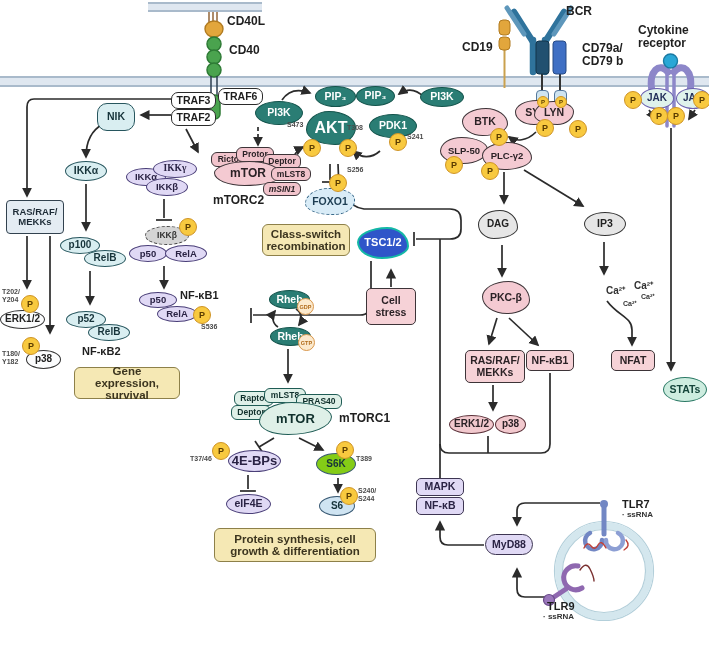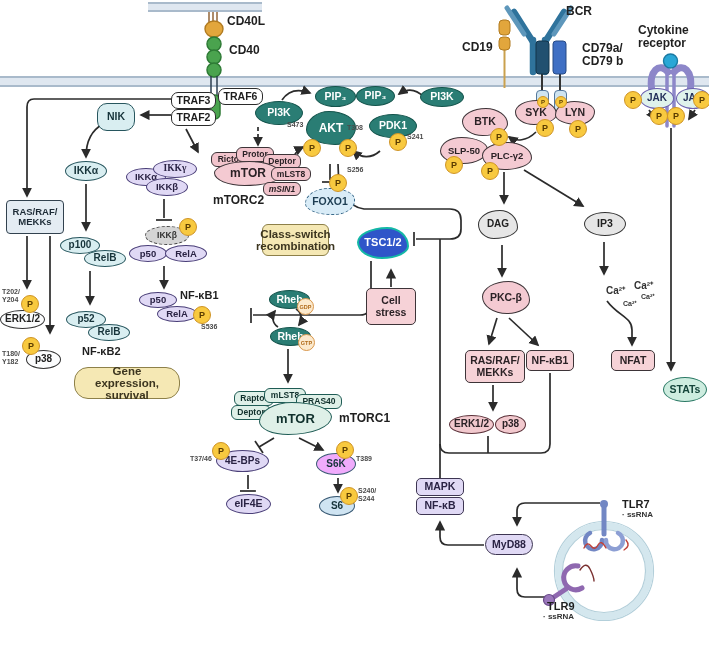--- a/index.html
+++ b/index.html
@@ -3,21 +3,21 @@
 <meta charset="utf-8">
 <style>
   html,body{margin:0;padding:0;background:#fff;}
   #canvas{position:relative;width:709px;height:665px;background:#fff;overflow:hidden;
           font-family:"Liberation Sans",sans-serif;}
   .mem{position:absolute;background:#dfe7f0;border-top:2px solid #a9bacb;border-bottom:2px solid #a9bacb;box-sizing:border-box;}
   svg.wires{position:absolute;left:0;top:0;z-index:2;}
   .node{position:absolute;display:flex;align-items:center;justify-content:center;text-align:center;
         box-sizing:border-box;z-index:3;line-height:1.05;}
   .t-oval{background:#2a7d74;border:1.6px solid #14544c;color:#fff;border-radius:50%;font-size:10.5px;font-weight:bold;}
-  .t-blob{background:#2a7d74;border:1.8px solid #14544c;color:#fff;font-size:12px;font-weight:bold;
+  .t-blob{background:#2a7d74;border:1.8px solid #14544c;color:#fff;font-size:16px;font-weight:bold;
           border-radius:46% 54% 42% 58% / 55% 48% 52% 45%;}
   .pinkblob{background:#f4cad2;border:1.6px solid #3d3438;color:#2b2226;font-size:10.5px;font-weight:bold;
           border-radius:52% 48% 55% 45% / 48% 57% 43% 52%;}
   .pinkrect{background:#f2c4cc;border:1.4px solid #3d3438;border-radius:6px;font-size:8.5px;font-weight:bold;color:#2b2226;}
   .pinkbox{background:#f6d2d7;border:1.6px solid #3d3438;border-radius:5px;font-size:10.5px;font-weight:bold;color:#2b2226;}
   .pinkoval{background:#f2c9ce;border:1.5px solid #5a3038;border-radius:50%;font-size:10px;font-weight:bold;color:#2b2226;}
   .mintrect{background:#dff0e8;border:1.4px solid #1f5c55;border-radius:6px;font-size:8.5px;font-weight:bold;color:#10302c;}
   .mintblob{background:#dff0e8;border:1.6px solid #1f5c55;color:#10302c;font-size:13px;font-weight:bold;
           border-radius:45% 55% 60% 40% / 60% 45% 55% 40%;}
   .mintoval{background:#cdecdf;border:1.5px solid #2c7a66;border-radius:50%;font-size:10.5px;font-weight:bold;color:#14443a;}
@@ -198,21 +198,21 @@
   <div class="p-dot" style="left:21px;top:295px;">P</div>
   <div class="node whiteoval" style="left:0px;top:310px;width:45px;height:19px;">ERK1/2</div>
   <div class="p-dot" style="left:22px;top:337px;">P</div>
   <div class="site" style="left:2px;top:350px;width:24px;">T180/ Y182</div>
   <div class="node whiteoval" style="left:26px;top:350px;width:35px;height:19px;">p38</div>
   <div class="node cyanoval" style="left:60px;top:237px;width:40px;height:17px;">p100</div>
   <div class="node cyanoval" style="left:84px;top:250px;width:42px;height:17px;">RelB</div>
   <div class="node cyanoval" style="left:66px;top:311px;width:40px;height:17px;">p52</div>
   <div class="node cyanoval" style="left:88px;top:324px;width:42px;height:17px;">RelB</div>
   <div class="lbl" style="left:82px;top:345px;font-size:11px;">NF-κB2</div>
-  <div class="node ybox" style="left:74px;top:367px;width:106px;height:32px;border-radius:14px;">Gene expression, survival</div>
+  <div class="node ybox" style="left:74px;top:367px;width:106px;height:32px;">Gene expression, survival</div>
 
   <div class="node lav" style="left:126px;top:168px;width:40px;height:18px;">IKKα</div>
   <div class="node lav" style="left:153px;top:160px;width:44px;height:18px;font-family:Liberation Serif, serif;">IKKγ</div>
   <div class="node lav" style="left:146px;top:178px;width:42px;height:18px;">IKKβ</div>
   <div class="p-dot" style="left:179px;top:218px;">P</div>
   <div class="node grayd" style="left:145px;top:226px;width:44px;height:19px;">IKKβ</div>
   <div class="node lav" style="left:129px;top:245px;width:38px;height:17px;">p50</div>
   <div class="node lav" style="left:165px;top:245px;width:42px;height:17px;">RelA</div>
   <div class="node lav" style="left:139px;top:292px;width:38px;height:16px;">p50</div>
   <div class="node lav" style="left:157px;top:306px;width:40px;height:16px;">RelA</div>
@@ -228,21 +228,21 @@
   <div class="site" style="left:287px;top:121px;">S473</div>
   <div class="site" style="left:347px;top:124px;">T308</div>
   <div class="p-dot" style="left:303px;top:139px;">P</div>
   <div class="p-dot" style="left:339px;top:139px;">P</div>
   <div class="node t-oval" style="left:369px;top:114px;width:48px;height:24px;">PDK1</div>
   <div class="p-dot" style="left:389px;top:133px;">P</div>
   <div class="site" style="left:407px;top:133px;">S241</div>
   <div class="node" style="left:305px;top:188px;width:50px;height:27px;background:#d9ecf7;border:1.5px dashed #3a6a8a;color:#1d3d52;font-size:10.5px;font-weight:bold;border-radius:50% 50% 45% 55%/60% 45% 55% 45%;">FOXO1</div>
   <div class="p-dot" style="left:329px;top:174px;">P</div>
   <div class="site" style="left:347px;top:166px;">S256</div>
-  <div class="node ybox" style="left:262px;top:224px;width:67px;height:32px;">Class-switch recombination</div>
+  <div class="node ybox" style="left:262px;top:224px;width:88px;height:32px;">Class-switch recombination</div>
 
   <div class="node pinkrect" style="left:211px;top:152px;width:38px;height:15px;">Rictor</div>
   <div class="node pinkrect" style="left:236px;top:147px;width:38px;height:15px;">Protor</div>
   <div class="node pinkrect" style="left:263px;top:154px;width:38px;height:15px;">Deptor</div>
   <div class="node pinkblob" style="left:214px;top:161px;width:68px;height:25px;font-size:12px;">mTOR</div>
   <div class="node pinkrect" style="left:271px;top:167px;width:40px;height:14px;">mLST8</div>
   <div class="node pinkrect" style="left:263px;top:182px;width:38px;height:14px;font-style:italic;">mSIN1</div>
   <div class="lbl" style="left:213px;top:194px;">mTORC2</div>
 
   <div class="node blueblob" style="left:357px;top:227px;width:52px;height:32px;">TSC1/2</div>
@@ -253,42 +253,43 @@
   <div class="badge" style="left:298px;top:334px;">GTP</div>
 
   <div class="node mintrect" style="left:234px;top:391px;width:40px;height:15px;">Raptor</div>
   <div class="node mintrect" style="left:264px;top:388px;width:42px;height:15px;">mLST8</div>
   <div class="node mintrect" style="left:296px;top:394px;width:46px;height:15px;">PRAS40</div>
   <div class="node mintrect" style="left:231px;top:405px;width:40px;height:15px;">Deptor</div>
   <div class="node mintblob" style="left:259px;top:402px;width:73px;height:33px;">mTOR</div>
   <div class="lbl" style="left:339px;top:412px;">mTORC1</div>
   <div class="p-dot" style="left:212px;top:442px;">P</div>
   <div class="site" style="left:190px;top:455px;">T37/46</div>
-  <div class="node lav" style="left:216px;top:450px;width:53px;height:22px;font-size:10px;">4E-BPs</div>
+  <div class="node lav" style="left:228px;top:450px;width:53px;height:22px;font-size:13px;">4E-BPs</div>
   <div class="node lav" style="left:226px;top:494px;width:45px;height:20px;font-size:10.5px;">eIF4E</div>
   <div class="p-dot" style="left:336px;top:441px;">P</div>
   <div class="site" style="left:356px;top:455px;">T389</div>
-  <div class="node cyanoval" style="left:316px;top:453px;width:40px;height:22px;background:#f0abfc;border-color:#3a5a74;">S6K</div>
+  <div class="node cyanoval" style="left:316px;top:453px;width:40px;height:22px;background:#84cc16;border-color:#3a5a74;">S6K</div>
   <div class="p-dot" style="left:340px;top:487px;">P</div>
   <div class="site" style="left:358px;top:487px;width:26px;">S240/ S244</div>
   <div class="node cyanoval" style="left:319px;top:496px;width:36px;height:20px;background:#cfe4f2;border-color:#3a5a74;">S6</div>
+  <div class="node ybox" style="left:214px;top:528px;width:162px;height:34px;">Protein synthesis, cell growth &amp; differentiation</div>
 
   <div class="lbl" style="left:566px;top:5px;">BCR</div>
   <div class="lbl" style="left:462px;top:41px;">CD19</div>
   <div class="lbl" style="left:582px;top:42px;">
     <span>CD79a/</span><br>
     <span>CD79 b</span>
   </div>
   <div class="itam" style="left:536px;top:90px;width:11px;height:21px;"></div>
   <div class="itam" style="left:554px;top:90px;width:11px;height:21px;"></div>
   <div class="p-dot p-mini" style="left:537px;top:96px;">P</div>
   <div class="p-dot p-mini" style="left:555px;top:96px;">P</div>
   <div class="node pinkblob" style="left:515px;top:100px;width:42px;height:25px;">SYK</div>
   <div class="p-dot" style="left:536px;top:119px;">P</div>
-  <div class="node pinkblob" style="left:555px;top:101px;width:40px;height:24px;border-radius:48% 52% 42% 58%/58% 44% 56% 42%;">LYN</div>
+  <div class="node pinkblob" style="left:534px;top:101px;width:40px;height:24px;border-radius:48% 52% 42% 58%/58% 44% 56% 42%;">LYN</div>
   <div class="p-dot" style="left:569px;top:120px;">P</div>
   <div class="node pinkblob" style="left:462px;top:108px;width:46px;height:28px;">BTK</div>
   <div class="p-dot" style="left:490px;top:128px;">P</div>
   <div class="node pinkblob" style="left:440px;top:137px;width:48px;height:27px;font-size:9.5px;border-radius:45% 55% 52% 48%/52% 46% 54% 48%;">SLP-50</div>
   <div class="p-dot" style="left:445px;top:156px;">P</div>
   <div class="node pinkblob" style="left:482px;top:142px;width:50px;height:28px;font-size:9.5px;">PLC-γ2</div>
   <div class="p-dot" style="left:481px;top:162px;">P</div>
   <div class="node grayblob" style="left:478px;top:210px;width:40px;height:29px;">DAG</div>
   <div class="node grayoval" style="left:584px;top:212px;width:42px;height:24px;">IP3</div>
   <div class="node pinkblob" style="left:482px;top:281px;width:48px;height:33px;border-radius:55% 45% 48% 52%/48% 58% 42% 52%;">PKC-β</div>

